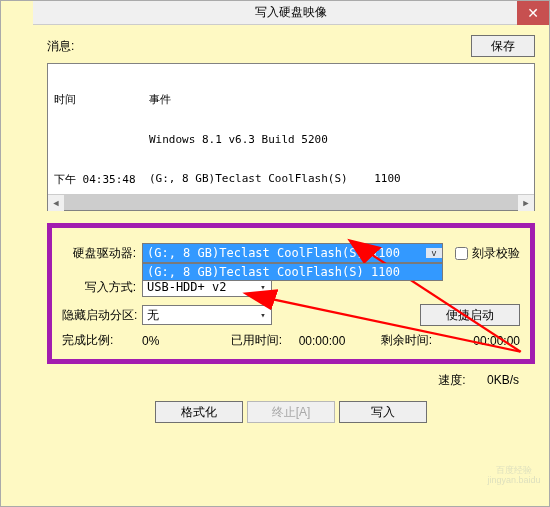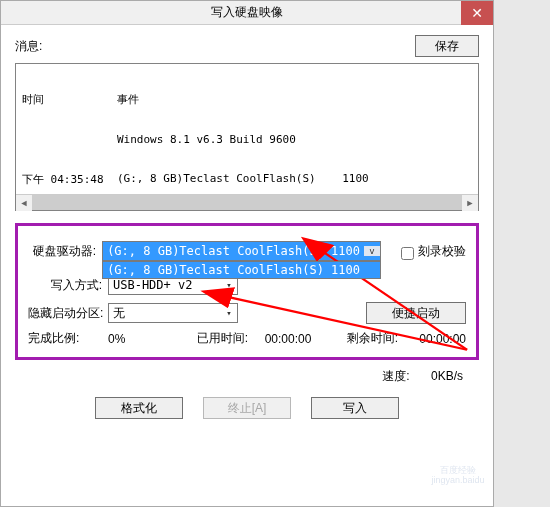--- a/index.html
+++ b/index.html
@@ -7,26 +7,27 @@
     margin: 0;
     background: #e8e8e8;
     font-family: "Microsoft YaHei", "SimSun", Arial, sans-serif;
     font-size: 12px;
     color: #000;
     width: 550px;
     height: 507px;
     overflow: hidden;
   }
   .window {
-    width: 494px;
+    width: 550px;
     height: 507px;
-    background: #ffffff;
+    background: #fef9c3;
     border: 1px solid #aaa;
     display: flex;
     flex-direction: column;
+    padding-left: 32px;
   }
   .titlebar {
     height: 24px;
     background: #f0f0f0;
     border-bottom: 1px solid #ccc;
     display: flex;
     align-items: center;
     justify-content: center;
     position: relative;
     font-size: 12px;
@@ -78,21 +79,21 @@
     overflow: auto;
     background: #fff;
     font-family: SimSun, monospace;
     font-size: 11px;
     padding: 2px 6px;
     white-space: pre;
   }
   .loghead { display:flex; }
   .logcol1 { width: 95px; }
   .fieldset {
-    border: 3px solid #a21caf;
+    border: 5px solid #a21caf;
     margin-top: 12px;
     padding: 14px 10px 10px 10px;
     position: relative;
   }
   .frow {
     display: flex;
     align-items: center;
     margin-bottom: 6px;
     min-height: 22px;
   }
@@ -141,40 +142,40 @@
     border: 1px solid #7a7a7a;
     height: 20px;
     font-family: SimSun, monospace;
     font-size: 12px;
     padding: 0 4px;
     background: #fff;
     width: 100%;
   }
   .chk {
     display: flex;
-    align-items: flex-end;
-    margin-left: 20px;
+    align-items: center;
+    margin-left: 12px;
     gap: 4px;
     white-space: nowrap;
   }
   .chk input { width:13px; height:13px; margin:0; }
   .statusrow {
     display: flex;
     align-items: center;
     font-size: 12px;
     margin-top: 2px;
   }
   .speedrow {
     text-align: right;
     padding: 8px 16px 0 0;
   }
   .btnrow {
     display:flex;
     justify-content: center;
-    gap: 20px;
+    gap: 4px;
     padding: 12px 0 4px 0;
   }
   .scrolltrack {
     height: 16px;
     background: #f0f0f0;
     border-top: 1px solid #ccc;
     display: flex;
     align-items: center;
   }
   .scrolltrack .sbtn {
@@ -219,21 +220,21 @@
     </div>
 
     <div style="border:1px solid #828282;">
       <div class="logpanel" style="border:none;">
         <div class="loghead">
           <span class="logcol1">时间</span>
           <span>事件</span>
         </div>
         <div class="loghead">
           <span class="logcol1"></span>
-          <span>Windows 8.1 v6.3 Build 9600</span>
+          <span>Windows 8.1 v6.3 Build 5200</span>
         </div>
         <div class="loghead">
           <span class="logcol1">下午 04:35:48</span>
           <span>(G:, 8 GB)Teclast CoolFlash(S)    1100</span>
         </div>
       </div>
       <div class="scrolltrack">
         <div class="sbtn">◄</div>
         <div class="thumb"></div>
         <div class="sbtn">►</div>

